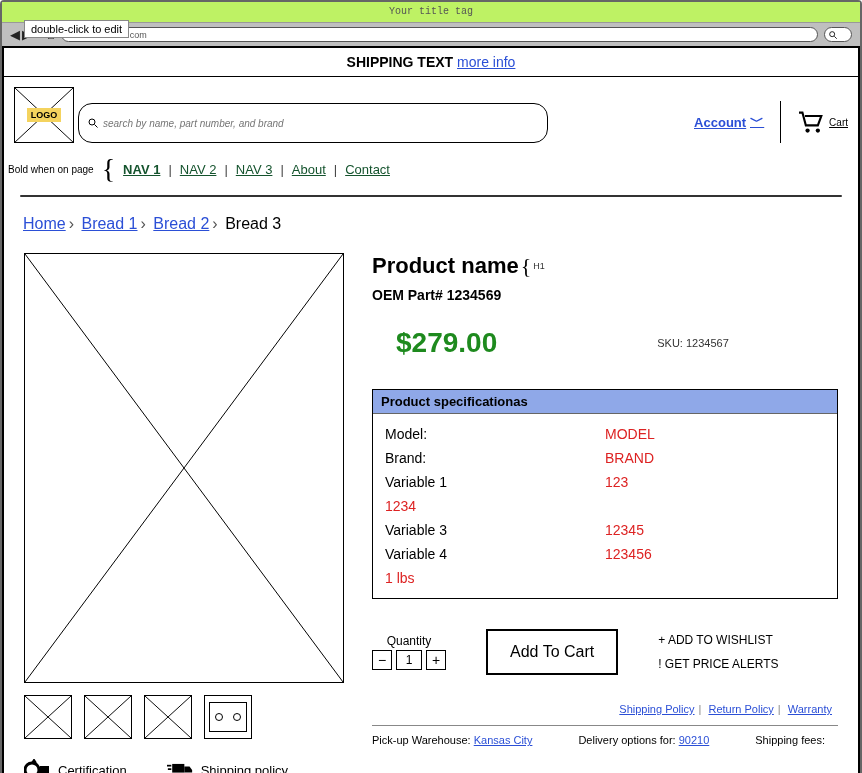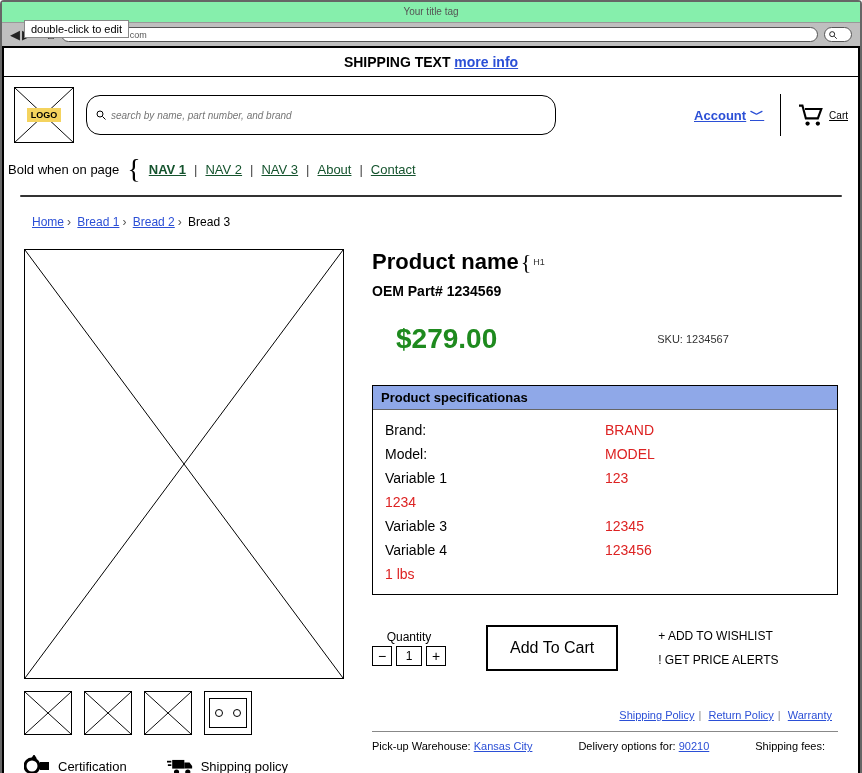--- a/index.html
+++ b/index.html
@@ -1,54 +1,54 @@
 <!DOCTYPE html>
 <html><head>
 <meta charset="utf-8">
 <style>
   * { box-sizing: border-box; margin: 0; padding: 0; }
   body { font-family: Arial, Helvetica, sans-serif; background:#fff; }
   
   .chrome { border:2px solid #666; border-radius:4px; width:862px; }
-  .chrome-top { background:#86efac; height:20px; position:relative; }
+  .chrome-top { background:#bef264; height:20px; position:relative;font-family:Liberation Mono, monospace; }
   .chrome-top .title { text-align:center; font-size:10px; line-height:20px; color:#555; }
   .chrome-addr { background:#bfbfbf; height:24px; display:flex; align-items:center; padding:2px 8px; gap:6px; border-top:1px solid #999;}
   .chrome-icons { display:flex; gap:2px; }
   .chrome-icons span { font-size:13px; color:#222; }
   .tooltip { position:absolute; left:24px; top:20px; background:#fff; border:1px solid #888; padding:2px 6px; font-size:11px; z-index:10;}
   .urlbar { flex:1; background:#fff; border:1px solid #555; border-radius:9px; height:15px; font-size:9px; padding:0 6px; display:flex; align-items:center; color:#555;}
   .search-oval { width:28px; height:15px; background:#fff; border:1px solid #555; border-radius:10px; display:flex; align-items:center; padding-left:3px;}
   .search-oval svg { width:10px; height:10px; }
 
   .page { border:2px solid #000; margin:0; background:#fff; }
   .banner { border-bottom:1px solid #000; text-align:center; padding:6px; font-size:14px;}
   .banner b { font-weight:bold; }
-  .banner a { color:#2b4fd6; text-decoration:underline; font-weight:bold;}
-
-  .header-row { display:flex; align-items:center; padding:10px 10px 4px 10px; gap:12px;}
+  .banner a { color:#2b4fd6; text-decoration:underline; font-weight:normal;}
+
+  .header-row { display:flex; align-items:flex-end; padding:10px 10px 4px 10px; gap:4px;}
   .logo-box { width:60px; height:56px; border:1px solid #000; display:flex; align-items:center; justify-content:center; position:relative;}
   .logo-box svg { position:absolute; inset:0; }
   .logo-tag { background:#f4d35e; font-size:9px; font-weight:bold; padding:2px 4px; position:relative; z-index:2;}
   .search-pill { flex:1; max-width:470px; border:1.5px solid #000; border-radius:14px; height:40px; display:flex; align-items:center; padding:0 8px; gap:4px;}
   .search-pill input { border:none; outline:none; font-size:10px; font-style:italic; color:#888; flex:1; background:transparent;}
   .header-right { margin-left:auto; display:flex; align-items:center; gap:16px;text-decoration:underline;}
   .account-link { color:#2b4fd6; text-decoration:underline; font-weight:bold; font-size:13px; display:flex; align-items:center; gap:4px;}
   .vsep { width:1px; height:42px; background:#000; }
   .cart { display:flex; align-items:center; gap:4px; font-size:10px;}
   .cart svg { width:28px; height:24px; }
 
   .nav-row { display:flex; align-items:center; padding:6px 4px 10px 4px; gap:8px; font-size:13px;}
-  .nav-note { font-size:13px; color:#000; }
+  .nav-note { font-size:10px; color:#000; }
   .brace { font-size:28px; font-family:serif;}
   .nav-row a { color:#14532d; text-decoration:underline;}
   .nav-row .sep { color:#444;}
   .nav-row a.active { font-weight:bold; }
   .hr-thick { height:2px; background:#333; margin:0 16px 10px 16px; border-radius:1px;}
 
-  .crumbs { padding:8px 28px; font-size:12px;}
+  .crumbs { padding:8px 19px; font-size:16px;}
   .crumbs a { color:#2b4fd6; text-decoration:underline;}
   .crumbs .car { color:#555; margin:0 3px;}
 
   .product { display:flex; padding:12px 20px; gap:28px; align-items:flex-start;}
   .gallery { width:320px; }
   .main-img { width:320px; height:430px; border:1.5px solid #000; position:relative;}
   .xbox svg { position:absolute; inset:0; width:100%; height:100%; }
   .thumbs { display:flex; gap:12px; margin-top:12px;}
   .thumb { width:48px; height:44px; border:1.5px solid #000; position:relative;}
   .thumb .cassette { position:absolute; inset:6px 4px; border:1px solid #000; display:flex; align-items:center; justify-content:space-around;}
@@ -76,21 +76,21 @@
 
   .cart-row { display:flex; align-items:center; gap:40px; margin-top:30px;}
   .qty-block { text-align:center;}
   .qty-label { font-size:12px;}
   .qty-ctrl { display:flex; align-items:center; gap:4px; margin-top:2px;}
   .step { width:20px; height:20px; border:1.5px solid #000; display:flex; align-items:center; justify-content:center; font-size:14px; background:#fff; cursor:pointer;}
   .qty-input { width:26px; height:20px; border:1.5px solid #000; text-align:center; font-size:12px;}
   .addcart { border:2px solid #000; background:#fff; padding:12px 22px; font-size:16px; cursor:pointer;}
   .wishlist-col { font-size:12px; display:flex; flex-direction:column; gap:10px;}
 
-  .policy-links { text-align:right; font-size:11px; margin-top:38px; padding-right:6px; color:#888;}
+  .policy-links { text-align:right; font-size:11px; margin-top:28px; padding-right:6px; color:#888;}
   .policy-links a { color:#2b4fd6; text-decoration:underline;}
   .policy-links .ps { margin:0 4px; color:#888;}
   .hr-thin { height:1px; background:#888; margin:10px 0 8px 0;}
   .ship-row { display:flex; gap:46px; font-size:11px;}
   .ship-row a { color:#2b4fd6; text-decoration:underline;}
 </style>
 </head>
 <body>
 
 <div class="chrome">
@@ -242,26 +242,26 @@
         </div>
         <div class="price-row">
           <span class="price">$279.00</span>
           <span class="sku"><span>SKU:</span> <span>1234567</span></span>
         </div>
 
         <div class="spec-table">
           <div class="spec-head">Product specificationas</div>
           <div class="spec-body">
             <div class="spec-row">
+                <span class="k">Model:</span>
+                <span class="v">MODEL</span>
+              </div>
+            <div class="spec-row">
                 <span class="k">Brand:</span>
                 <span class="v">BRAND</span>
-              </div>
-            <div class="spec-row">
-                <span class="k">Model:</span>
-                <span class="v">MODEL</span>
               </div>
             <div class="spec-row">
                 <span class="k">Variable 1</span>
                 <span class="v">123</span>
               </div>
             <div class="spec-row">
                 <span class="v">1234</span>
               </div>
             <div class="spec-row">
                 <span class="k">Variable 3</span>

